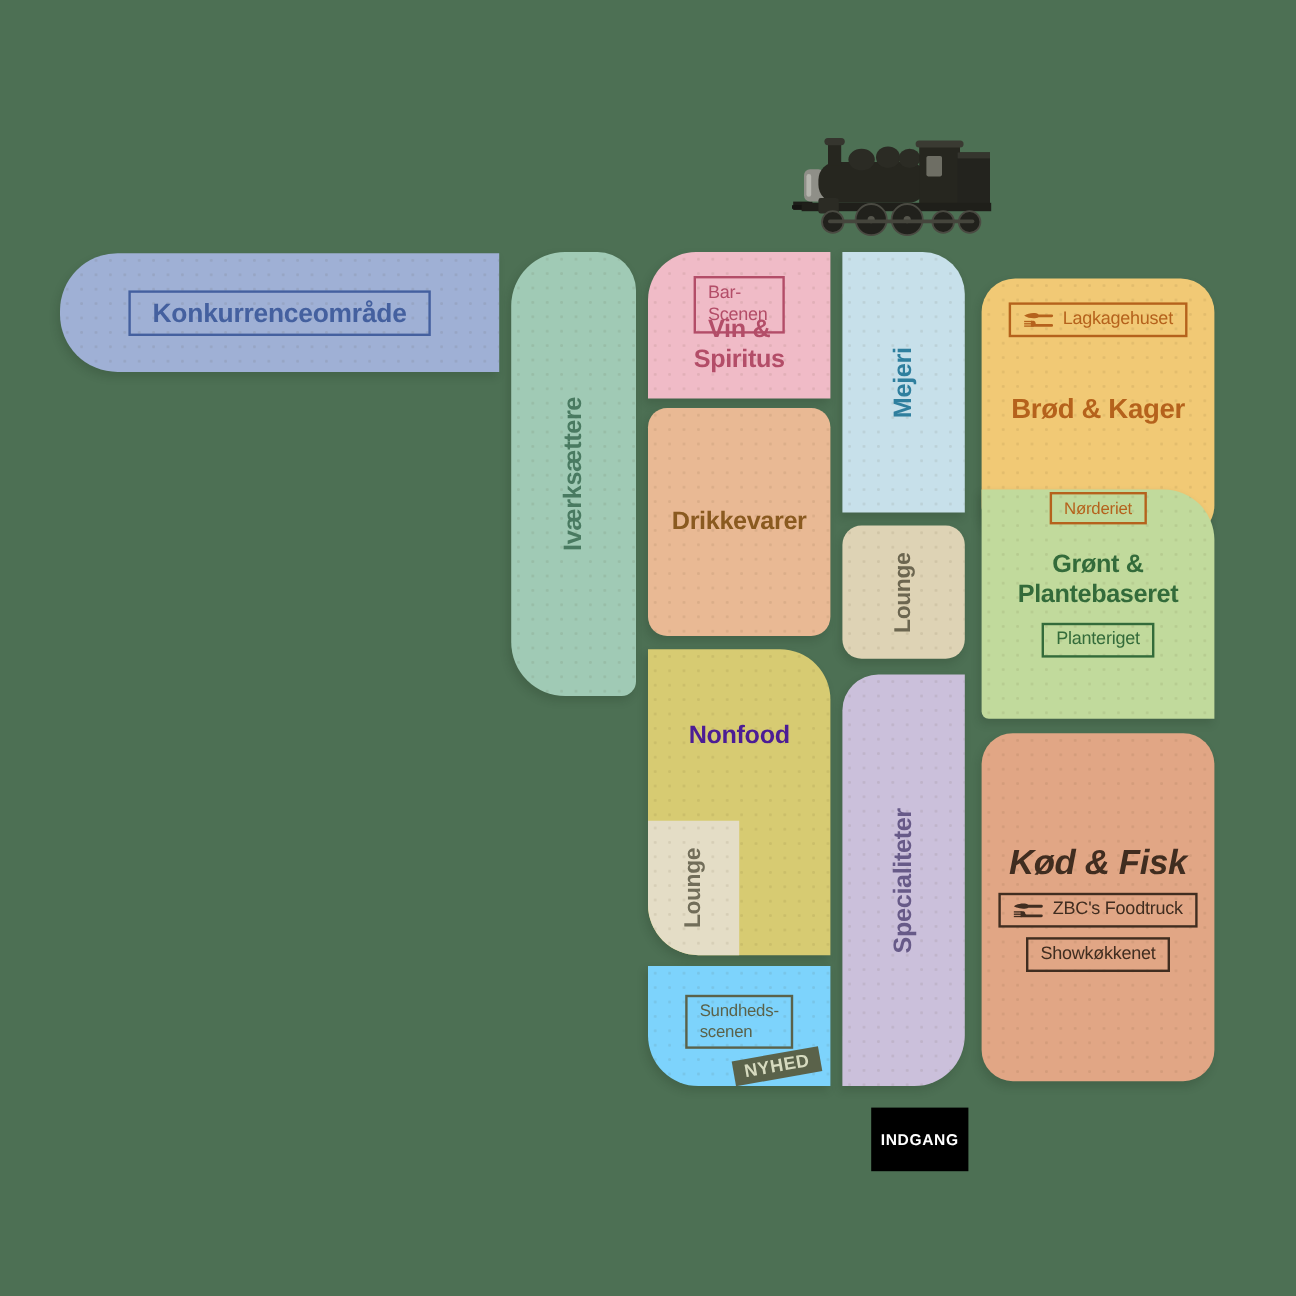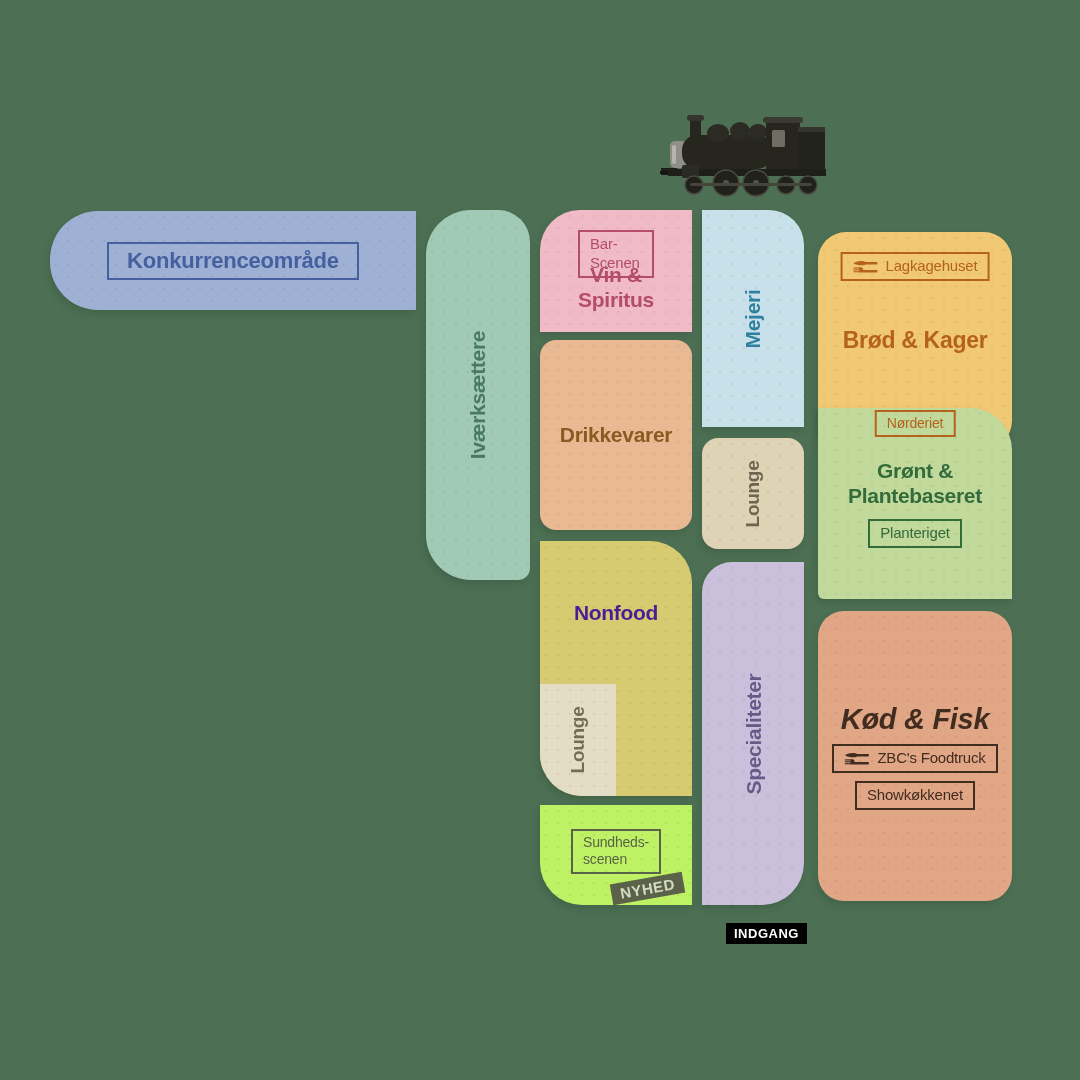--- a/index.html
+++ b/index.html
@@ -45,21 +45,21 @@
   }
   .col{display:flex;flex-direction:column;align-items:center;}
   #nyhed-tag{
     position:absolute;right:8px;bottom:6px;
     transform:rotate(-10deg);
     padding:2px 9px;font-size:15px;font-weight:bold;letter-spacing:0.5px;
     z-index:2;
   }
   #entrance{
     position:absolute;left:726px;top:923px;
-    padding:3px 8px;font-size:13px;font-weight:bold;letter-spacing:0.5px;
+    padding:19px 8px;font-size:13px;font-weight:bold;letter-spacing:0.5px;
   }
   #train{position:absolute;left:660px;top:105px;}
   .cutlery{flex:0 0 auto;}
 </style>
 </head>
 <body>
 
 <div id="canvas" style="background-color: rgb(77, 112, 84);">
 
   <svg id="train" width="170" height="95" viewBox="0 0 170 95">
@@ -157,21 +157,21 @@
         <rect x="1" y="9" width="7.5" height="1.3" fill="currentColor"></rect>
         <rect x="1" y="11.2" width="7.5" height="1.3" fill="currentColor"></rect>
         <rect x="1" y="13.4" width="7.5" height="1.3" fill="currentColor"></rect>
         <path d="M7.5 9 h2.5 c1.2 0 2 1 2 2.2 c0 0.8 0.8 0.9 1.8 0.9 L27.5 12.1 A1.35 1.35 0 0 1 27.5 14.8 L13 14.8 C10 14.8 8.2 14.9 7.5 14.7 Z" fill="currentColor"></path>
       </svg>
       <span>ZBC's Foodtruck</span>
     </span>
     <span class="badge">Showkøkkenet</span>
   </div>
 
-  <div class="zone" style="left: 540px; top: 805px; width: 152px; height: 100px; border-radius: 0px 0px 0px 42px; background-color: #bef264; color: rgb(90, 98, 74);">
+  <div class="zone" style="left: 540px; top: 805px; width: 152px; height: 100px; border-radius: 0px 0px 0px 42px; background-color: #7dd3fc; color: rgb(90, 98, 74);">
     <span class="badge" style="font-size:14px;margin-bottom:8px;">Sundheds-
 scenen</span>
     <span id="nyhed-tag" style="background-color: rgb(90, 98, 74); color: rgb(214, 218, 191);">NYHED</span>
   </div>
 
   <div id="entrance" style="background-color: rgb(0, 0, 0); color: rgb(255, 255, 255);">INDGANG</div>
 
 </div>
 
 </body></html>

